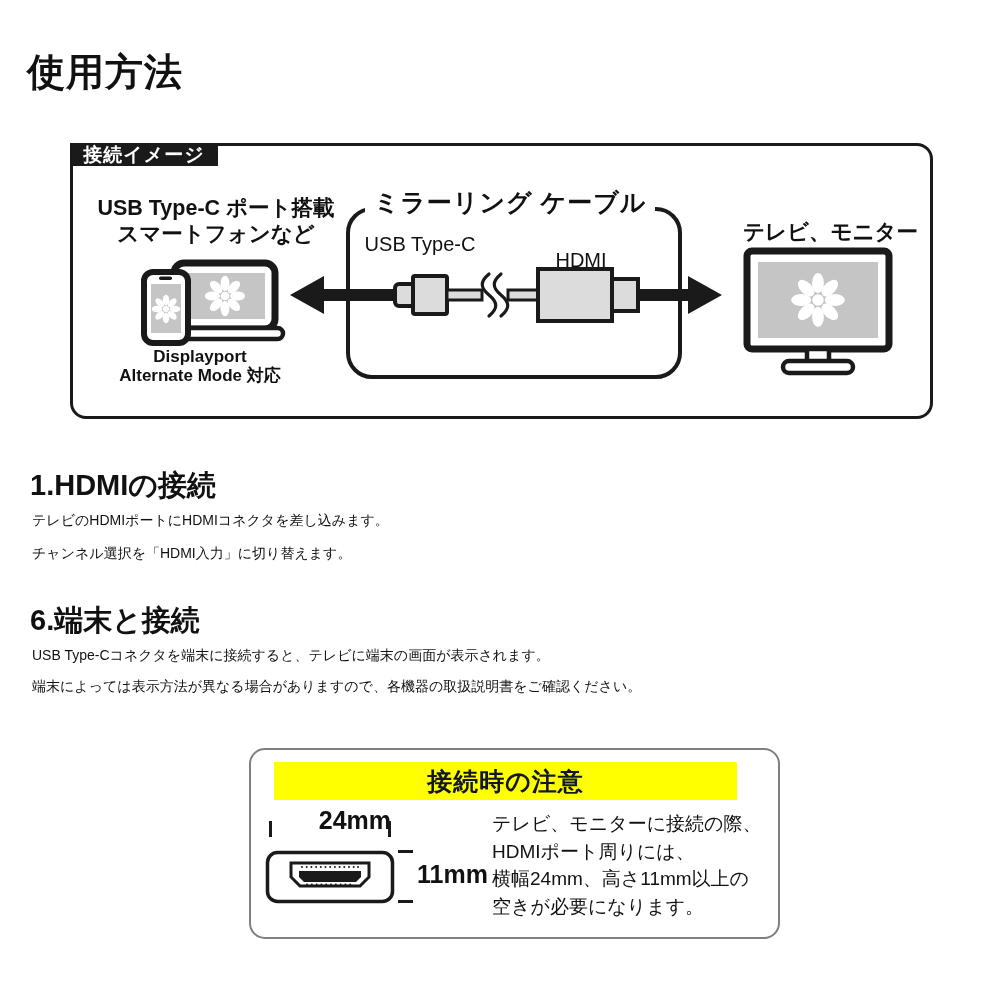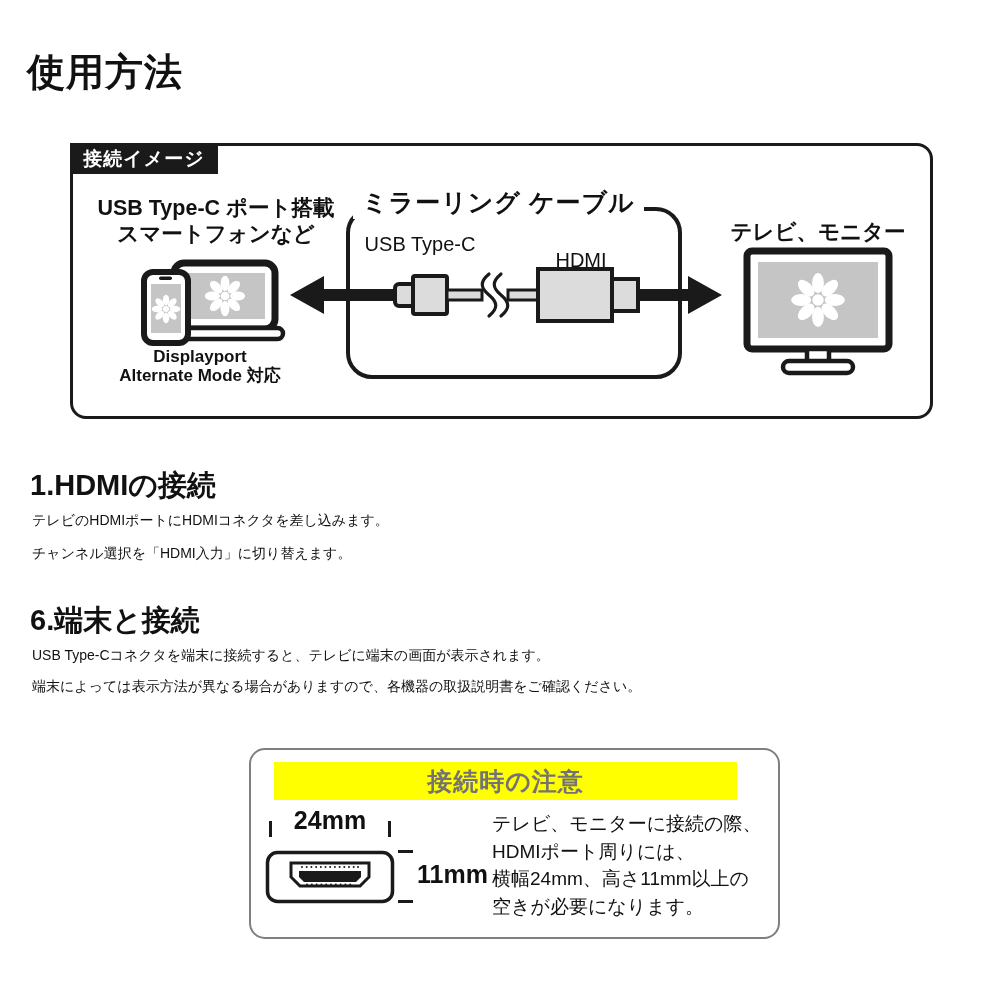--- a/index.html
+++ b/index.html
@@ -5,43 +5,43 @@
   html,body{margin:0;padding:0;background:#ffffff;}
   .canvas{
     position:relative;width:1000px;height:1000px;background:#fff;overflow:hidden;
     font-family:"Liberation Sans","DejaVu Sans",sans-serif;color:#111;
   }
   .abs{position:absolute;}
   
   .page-title{left:27px;top:47px;font-size:38px;font-weight:bold;letter-spacing:1px;}
   
   .diagram-box{left:70px;top:143px;width:857px;height:270px;border:3px solid #1a1a1a;border-radius:16px;background:#fff;}
-  .diagram-tab{left:-3px;top:-3px;width:148px;height:31px;background:#1a1a1a;color:#fff;
+  .diagram-tab{left:-3px;top:-3px;width:148px;height:23px;background:#1a1a1a;color:#fff;
     display:flex;align-items:center;justify-content:center;font-size:19px;font-weight:bold;letter-spacing:1px;}
   .source-label{left:13px;top:49px;width:260px;font-size:21.5px;line-height:26px;font-weight:bold;text-align:center;}
   .source-caption{left:27px;top:201px;width:200px;font-size:17px;line-height:19px;font-weight:bold;text-align:center;}
   .devices-svg{left:68px;top:113px;width:145px;height:88px;}
   .bracket{left:273px;top:61px;width:328px;height:164px;border:4px solid #1a1a1a;border-radius:26px;}
-  .cable-title-wrap{left:280px;top:40px;width:328px;z-index:3;text-decoration:underline;}
+  .cable-title-wrap{left:273px;top:40px;width:328px;text-align:center;z-index:3;text-decoration:underline;}
   .cable-title{display:inline-block;background:#fff;padding:0 9px;font-size:25px;font-weight:bold;letter-spacing:1px;}
   .connector-label{top:87px;width:130px;font-size:20px;text-align:center;}
   .usb-label{left:282px;}
   .hdmi-label{left:443px;margin-top:16px;}
   .cable-svg{left:213px;top:119px;width:440px;height:58px;z-index:2;}
-  .display-label{left:645px;top:71px;width:200px;font-size:21.5px;font-weight:bold;text-align:center;}
+  .display-label{left:645px;top:71px;width:200px;font-size:21.5px;font-weight:bold;text-align:right;}
   .tv-svg{left:670px;top:101px;width:150px;height:134px;}
   
   .sec-heading{left:30px;font-size:29px;font-weight:bold;}
   .sec-line{left:32px;font-size:14px;white-space:nowrap;}
   
   .notice-box{left:249px;top:748px;width:527px;height:187px;border:2.5px solid #7f7f7f;border-radius:16px;background:#fff;}
   .notice-banner{left:23px;top:12px;width:463px;height:38px;background:#ffff00;display:flex;align-items:center;justify-content:center;
-    font-size:25px;font-weight:bold;letter-spacing:1px;color:#737373;}
+    font-size:25px;font-weight:bold;letter-spacing:1px;color:#0f172a;}
   .port-svg{left:14px;top:100px;width:130px;height:54px;}
-  .mm-w{left:18px;top:56px;width:122px;text-align:center;font-size:25px;font-weight:bold;}
+  .mm-w{left:18px;top:56px;width:122px;text-align:right;font-size:25px;font-weight:bold;}
   .mm-h{left:166px;top:110px;font-size:25px;font-weight:bold;}
   .tick-v{width:2.5px;height:16px;background:#1a1a1a;}
   .tick-h{width:15px;height:2.5px;background:#1a1a1a;}
   .notice-text{left:241px;top:60px;width:290px;font-size:19px;line-height:27.5px;white-space:nowrap;}
 </style>
 </head>
 <body>
 
 <div class="canvas">
 

